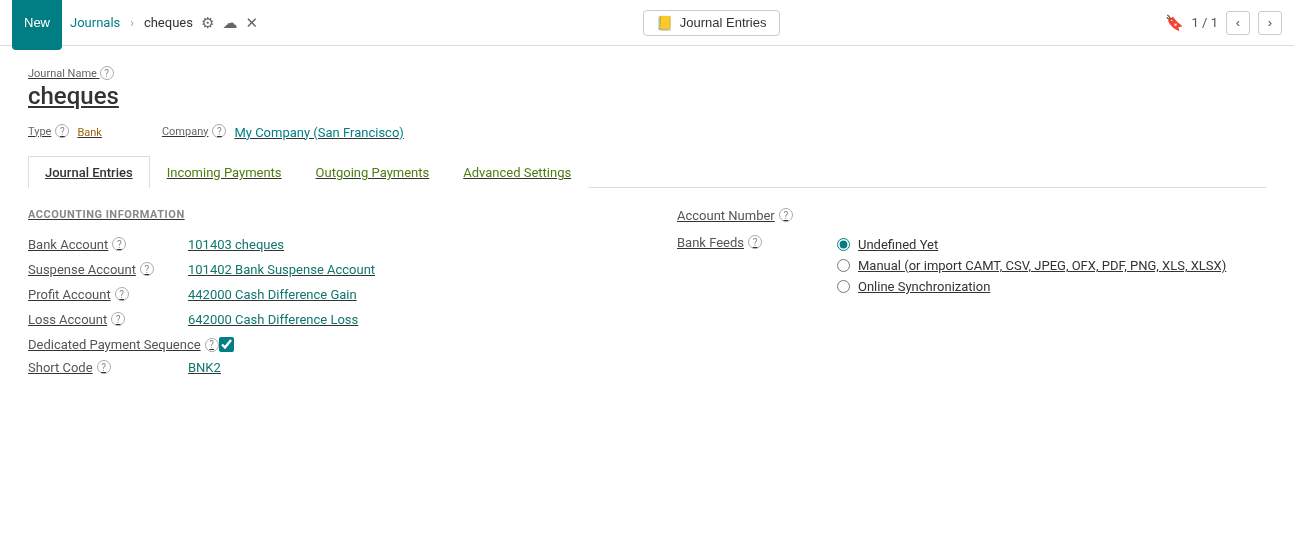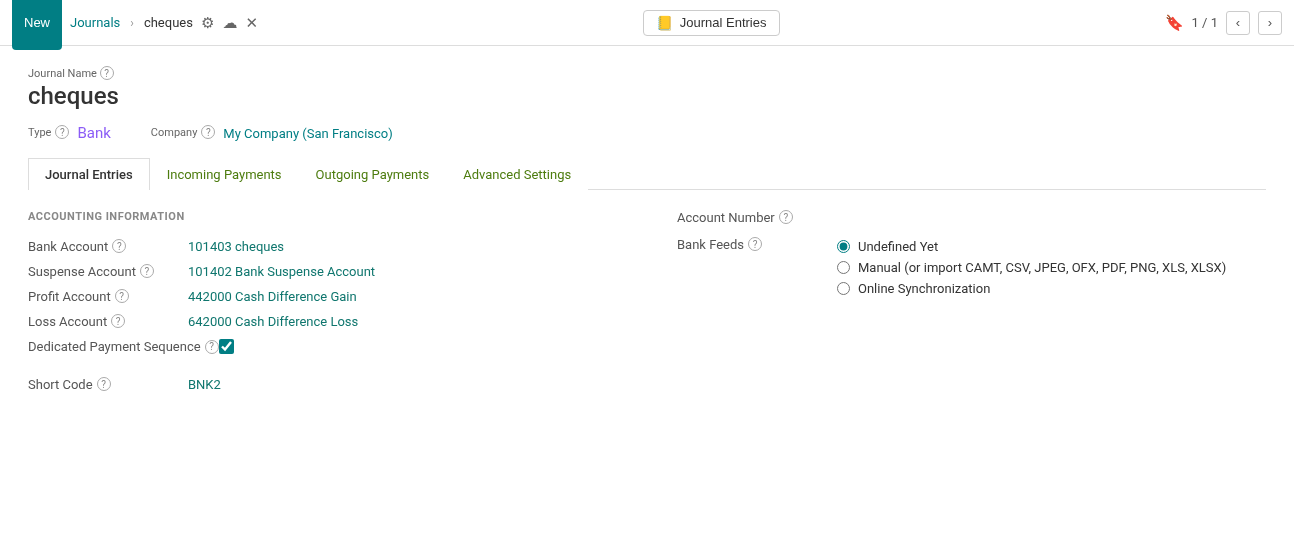--- a/index.html
+++ b/index.html
@@ -35,40 +35,41 @@
     .nav-btn {
       background: none; border: 1px solid #ccc; border-radius: 3px;
       width: 24px; height: 24px; cursor: pointer; display: flex;
       align-items: center; justify-content: center; color: #555; font-size: 13px;
     }
 
     
     .main-content {
       background: #fff; margin: 0; padding: 20px 28px 36px 28px;
       min-height: calc(100vh - 46px);
+      text-decoration: underline;
     }
 
     .field-label {
       font-size: 11px; color: #666; margin-bottom: 2px;
       display: flex; align-items: center; gap: 4px;
     }
     .help-icon {
       display: inline-flex; align-items: center; justify-content: center;
       width: 14px; height: 14px; border-radius: 50%; border: 1px solid #aaa;
       color: #888; font-size: 10px; cursor: default; font-style: normal;
     }
 
     .journal-name-label { font-size: 11px; color: #666; margin-bottom: 2px; }
     .journal-name-value { font-size: 24px; font-weight: 500; color: #333; margin-bottom: 14px; }
 
     .type-company-row {
-      display: flex; align-items: center; gap: 40px; margin-bottom: 16px;
+      display: flex; align-items: center; gap: 60px; margin-bottom: 16px;
     }
     .type-field, .company-field { display: flex; align-items: center; gap: 8px; }
-    .type-value { color: #8b5cf6; font-size: 15px; }
+    .type-value { color: #a16207; font-size: 11px; }
     .company-value { color: #017e84; font-size: 13px; cursor: pointer; }
 
     
     .tabs {
       display: flex; border-bottom: 1px solid #ddd; margin-bottom: 20px;
     }
     .tab {
       padding: 8px 16px; font-size: 13px; cursor: pointer;
       border: 1px solid transparent; border-bottom: none;
       color: #4d7c0f; background: #fff; margin-bottom: -1px;
@@ -103,21 +104,21 @@
     .radio-item input[type="radio"] { accent-color: #017e84; }
 
     
     .checkbox-item { display: flex; align-items: center; }
     .checkbox-item input[type="checkbox"] { accent-color: #017e84; width: 15px; height: 15px; }
 
     
     .bank-feeds-row { display: flex; align-items: flex-start; margin-bottom: 10px; }
     .bank-feeds-label { min-width: 160px; font-size: 13px; color: #555; display: flex; align-items: flex-start; gap: 4px; padding-top: 2px; }
 
-    .dedicated-row { display: flex; align-items: flex-start; margin-bottom: 23px; }
+    .dedicated-row { display: flex; align-items: flex-start; margin-bottom: 8px; }
     .dedicated-label { min-width: 160px; font-size: 13px; color: #555; display: flex; align-items: center; gap: 4px; }
   </style>
 </head>
 <body>
 
 <div class="topbar">
   <button class="btn-new">New</button>
   <span class="breadcrumb-link">Journals</span>
   <span class="breadcrumb-sep">›</span>
   <span style="font-size:13px;color:#333;">cheques</span>

